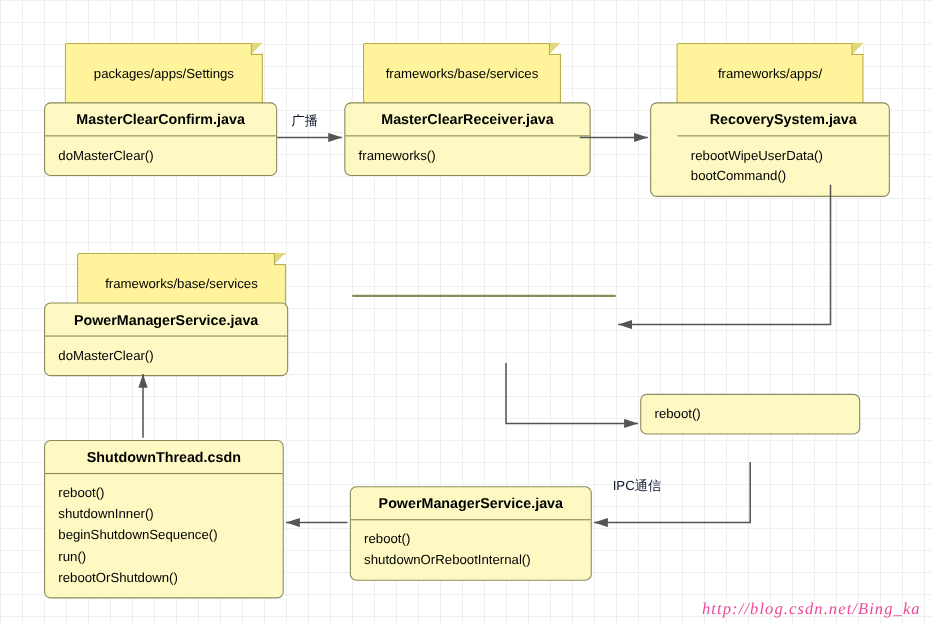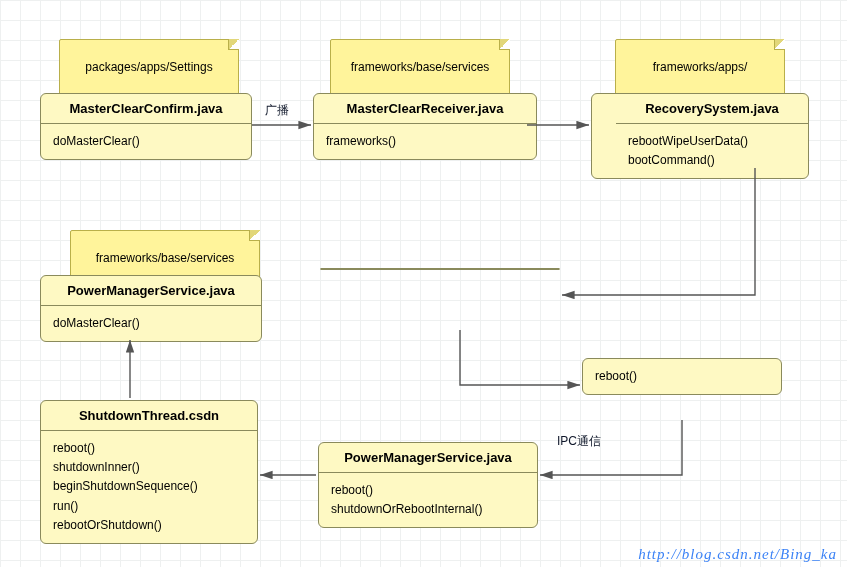--- a/index.html
+++ b/index.html
@@ -72,21 +72,21 @@
     color: #0f172a;
     background: transparent;
   }
   .watermark {
     position: absolute;
     right: 10px;
     bottom: 4px;
     font-family: Georgia, serif;
     font-style: italic;
     font-size: 15px;
-    color: #3b82f6;
+    color: #ec4899;
     letter-spacing: 1px;
   }
 </style>
 </head>
 <body>
 
 <div class="note" style="left:59px; top:27px; width:180px;">
   <span>packages/apps/Settings</span>
 </div>
 <div class="note" style="left:330px; top:27px; width:180px;">

